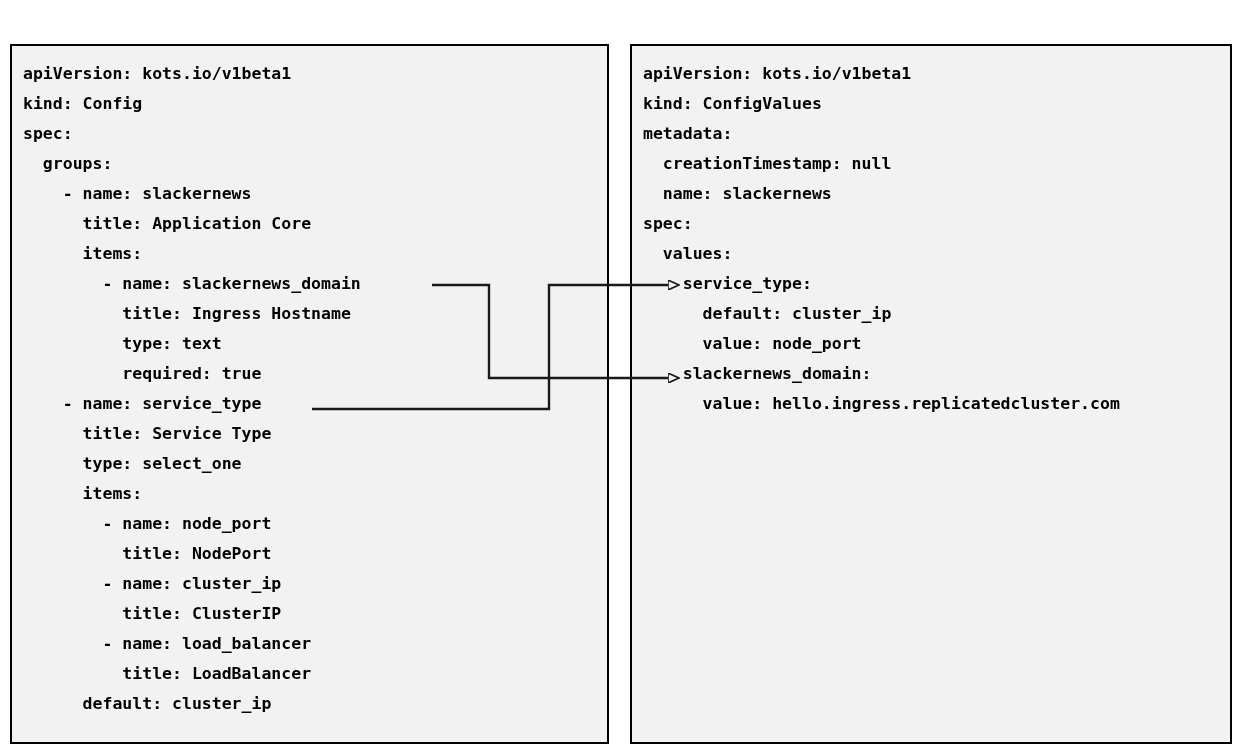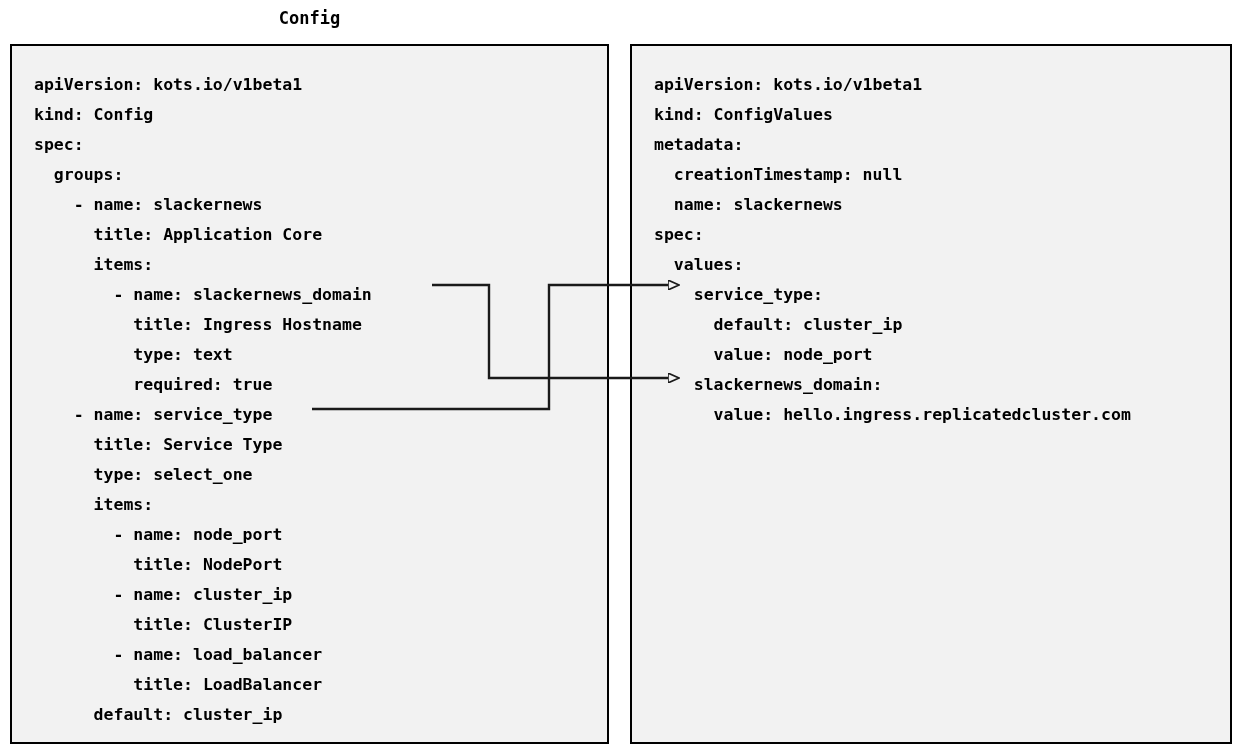--- a/index.html
+++ b/index.html
@@ -41,21 +41,21 @@
     overflow: hidden;
   }
   #panel-config { left: 10px;  width: 599px; }
   #panel-values { left: 630px; width: 602px; }
 
   .code {
     position: absolute;
     top: 12px;
     left: 10px;
     right: 0;
-    margin: 12px;
+    margin: 1px;
     font-family: "DejaVu Sans Mono", "Liberation Mono", monospace;
     font-size: 16.5px;
     font-weight: bold;
     line-height: 30px;
     color: #000000;
     white-space: pre;
     tab-size: 2;
   }
 
   
@@ -66,21 +66,20 @@
     width: 1258px;
     height: 756px;
     pointer-events: none;
   }
 </style>
 </head>
 <body>
 
 <div id="stage">
 
-  <div class="col-title" id="title-config">Config</div>
 
 
   <div class="panel" id="panel-config">
     <pre class="code">apiVersion: kots.io/v1beta1
 kind: Config
 spec:
   groups:
     - name: slackernews
       title: Application Core
       items:

